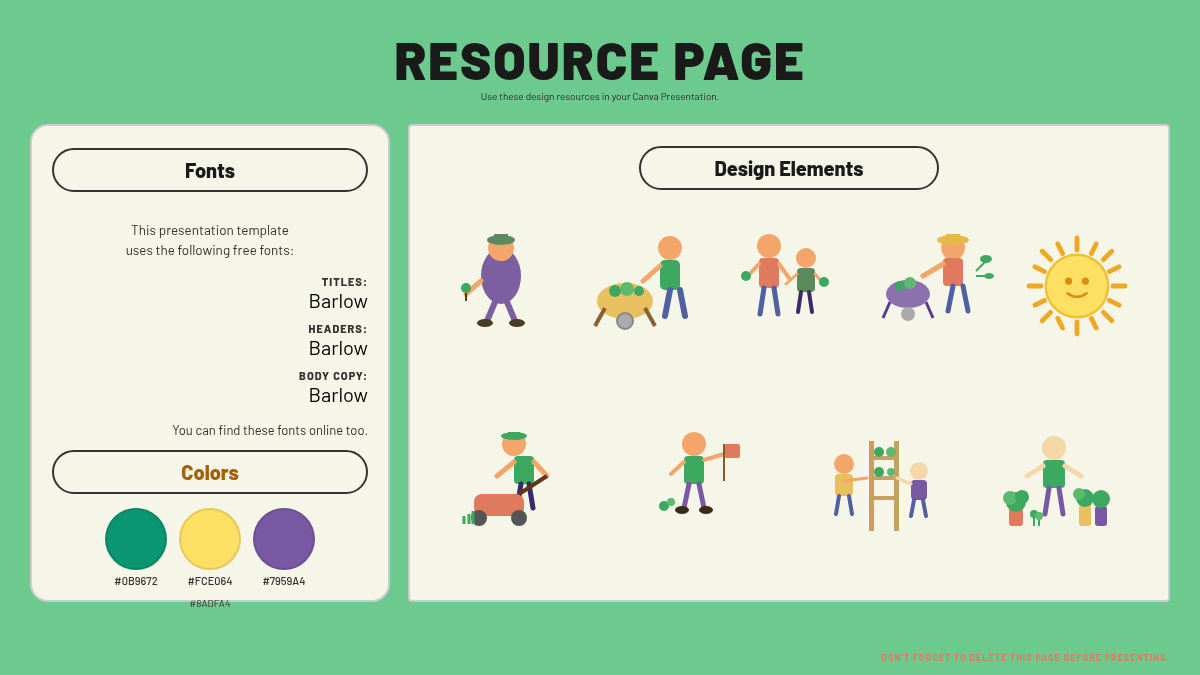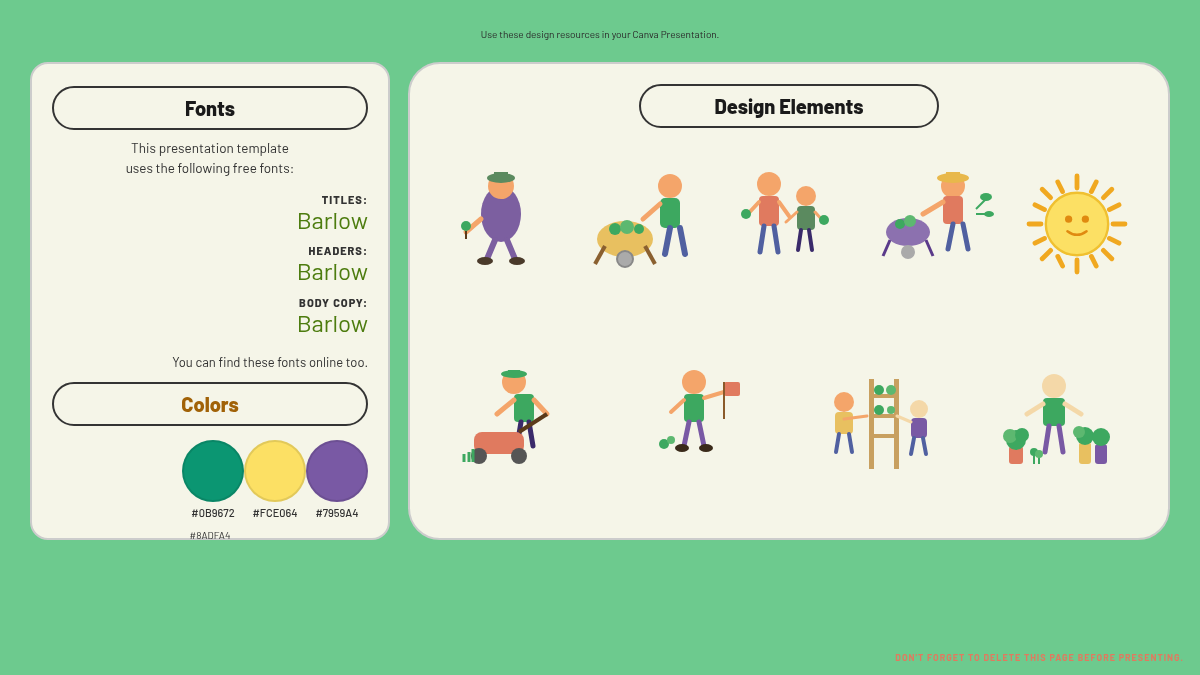--- a/index.html
+++ b/index.html
@@ -54,21 +54,21 @@
 
     .section-header-box {
       border: 2px solid #333;
       border-radius: 30px;
       text-align: center;
       padding: 8px 20px;
       font-size: 20px;
       font-weight: 800;
       color: #1a1a1a;
       background: #f5f5e8;
-      margin-bottom: 8px;
+      margin-bottom: 28px;
     }
 
     .fonts-description {
       font-size: 13.5px;
       color: #333;
       text-align: center;
       line-height: 1.5;
       margin-bottom: 14px;
     }
 
@@ -79,23 +79,23 @@
 
     .font-label {
       font-size: 11px;
       font-weight: 800;
       color: #333;
       letter-spacing: 1px;
       text-transform: uppercase;
     }
 
     .font-name {
-      font-size: 24px;
+      font-size: 20px;
       font-weight: 400;
-      color: #4d7c0f;
+      color: #000000;
       line-height: 1.2;
     }
 
     .fonts-online {
       font-size: 13px;
       color: #333;
       text-align: right;
       margin-top: 6px;
       margin-bottom: 12px;
     }
@@ -107,22 +107,22 @@
       padding: 8px 20px;
       font-size: 20px;
       font-weight: 800;
       color: #a16207;
       background: #f5f5e8;
       margin-bottom: 14px;
     }
 
     .color-swatches {
       display: flex;
-      justify-content: flex-end;
-      gap: 0;
+      justify-content: center;
+      gap: 12px;
       margin-bottom: 8px;
     }
 
     .color-swatch-item {
       display: flex;
       flex-direction: column;
       align-items: center;
       gap: 4px;
     }
 
@@ -136,21 +136,21 @@
     .color-hex {
       font-size: 11px;
       color: #333;
       font-weight: 500;
     }
 
     
     .right-panel {
       flex: 1;
       background: #f5f5e8;
-      border-radius: 32px;
+      border-radius: 4px;
       border: 2px solid #ccc;
       padding: 20px 24px;
       display: flex;
       flex-direction: column;
       gap: 2px;
     }
 
     .design-elements-header {
       border: 2px solid #333;
       border-radius: 30px;
@@ -189,32 +189,33 @@
 
     
     .illus-svg {
       width: 100%;
       height: 120px;
     }
 
     .footer-note {
       position: absolute;
       bottom: 12px;
-      right: 16px;
+      right: 30px;
       font-size: 9px;
       font-weight: 700;
       color: #e07a5f;
       letter-spacing: 1px;
       text-transform: uppercase;
     }
   </style>
 </head>
 <body>
 
 <div class="page-header">
+  <div class="page-title">RESOURCE PAGE</div>
   <div class="page-subtitle">Use these design resources in your Canva Presentation.</div>
 </div>
 
 <div class="main-content">
 
   <div class="left-panel">
     <div class="section-header-box">Fonts</div>
 
     <div class="fonts-description">
       <span>This presentation template</span><br>

